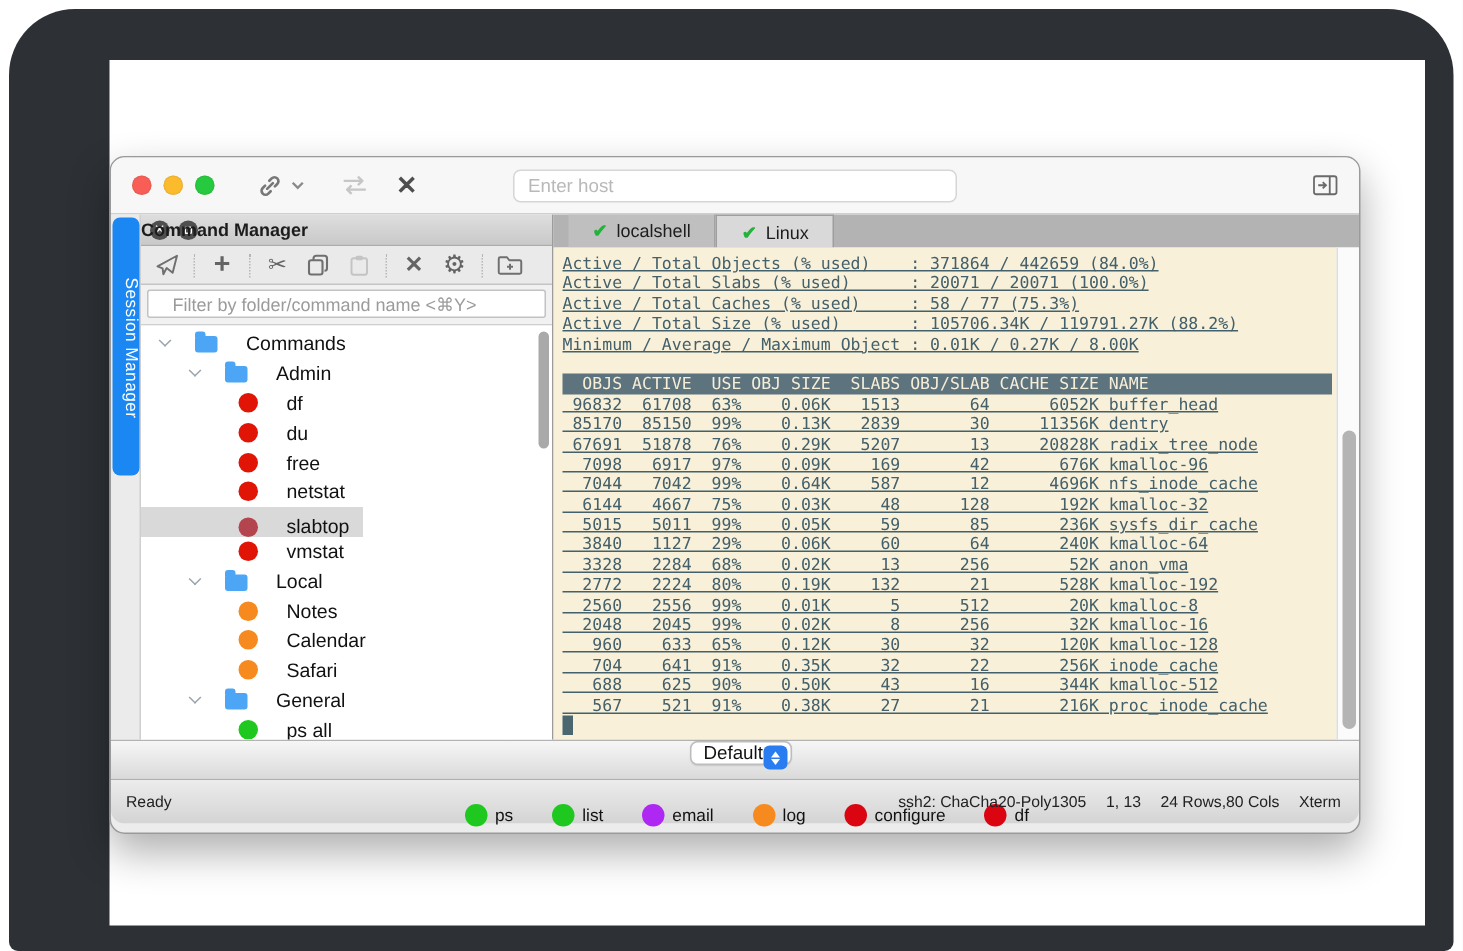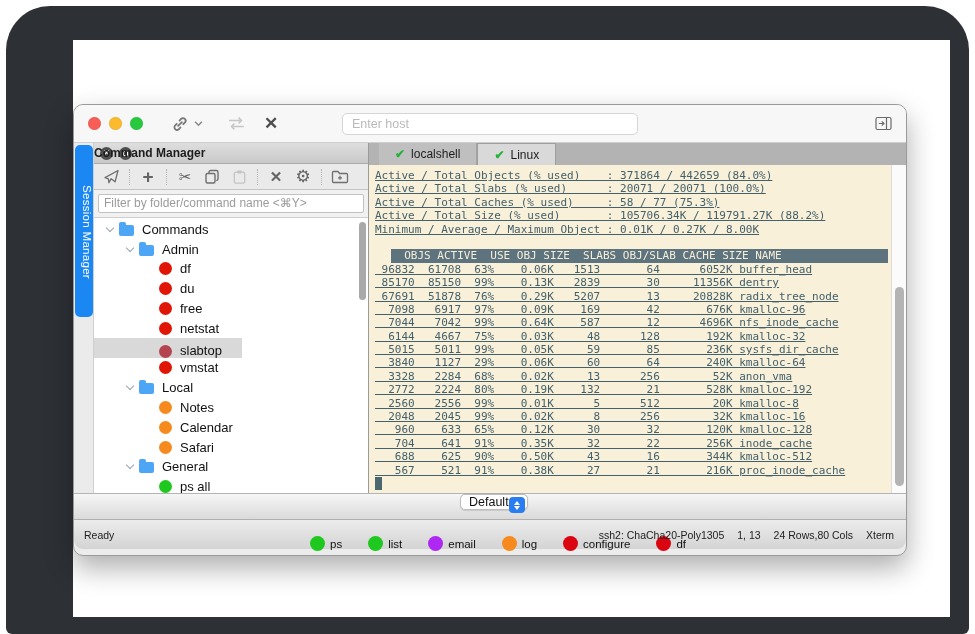--- a/index.html
+++ b/index.html
@@ -49,25 +49,25 @@
   .cmd-toolbar { height:26px; background:#eaeaea; border-bottom:1px solid #c4c4c4;
                  display:flex; align-items:center; padding:0 8px; gap:9px; }
   .sep { width:1px; height:16px; border-left:1px dotted #b5b5b5; }
   .tool { display:flex; align-items:center; justify-content:center; width:18px; }
   .glyph { font-size:15px; color:#646464; line-height:1; }
   .glyph.big { font-size:19px; font-weight:bold; }
   .glyph.gear { font-size:17px; }
 
   .filter-wrap { padding:3px 4px 4px 4px; background:#f1f1f1; border-bottom:1px solid #cfcfcf; }
   .filter { width:100%; height:19px; border:1px solid #c2c2c2; border-radius:2px; background:#fff;
-            font-size:12px; padding-left:5px; outline:none; color:#333; }
+            font-size:12px; padding-left:16px; outline:none; color:#333; }
   .filter::placeholder { color:#9b9b9b; }
 
   .tree { flex:1; background:#fff; overflow:hidden; position:relative; padding-top:2px; }
-  .tree-row { display:flex; align-items:center; height:19.8px; font-size:13px; color:#111; }
+  .tree-row { display:flex; align-items:center; height:19.8px; font-size:13px; color:#111;gap:11px; }
   .tree-row.selected { background:linear-gradient(to right,#d9d9d9 148px,transparent 148px);align-items:flex-end; }
   .chev-box { width:18px; display:flex; justify-content:center; }
   .chev { width:6px; height:6px; border-right:1.6px solid #9aa4ad; border-bottom:1.6px solid #9aa4ad;
           transform:rotate(45deg); margin-top:-3px; }
   .d0 { padding-left:7px; } .d1 { padding-left:27px; } .d2 { padding-left:65px; }
   .folder { width:15px; height:11px; background:#4da6f5; border-radius:2px; position:relative; margin-top:2px; }
   .folder::before { content:""; position:absolute; top:-3px; left:0; width:7px; height:4px;
                     background:#4da6f5; border-radius:2px 2px 0 0; }
   .cmd-dot { width:13px; height:13px; border-radius:50%; }
   .tree-label { margin-left:8px; }
@@ -78,21 +78,21 @@
   .tabbar { height:22px; background:#b3b3b3; display:flex; align-items:stretch; padding-left:10px; }
   .term-tab { display:flex; align-items:center; gap:6px; padding:0 16px; font-size:12px; color:#1d1d1d;
               background:#bfbfbf; border-right:1px solid #a3a3a3; }
   .term-tab.active { background:#d9d9d9; border:1px solid #9e9e9e; border-bottom:none; }
   .check { color:#23b33a; font-weight:bold; font-size:12px; }
 
   .terminal { flex:1; background:#f9f0d9; position:relative; overflow:hidden;
               font-family:"DejaVu Sans Mono", monospace; font-size:11px; color:#43606b;
               padding:4px 18px 0 6px; }
   .sumline, .trow, .blankline { white-space:pre; height:13.4px; line-height:13.4px;text-decoration:underline; }
-  .thead { white-space:pre; height:13.4px; line-height:13.4px; background:#5d737e; color:#f7eed8;margin-left:16px; }
+  .thead { white-space:pre; height:13.4px; line-height:13.4px; background:#5d737e; color:#f7eed8; }
   .cursor { position:absolute; left:6px; top:312px; width:6.6px; height:12.5px; background:#4a666f; }
   .term-scroll { position:absolute; right:0; top:0; bottom:0; width:15px; background:#fbfbfb; border-left:1px solid #ddd; }
   .term-thumb { position:absolute; left:3px; width:9px; top:122px; bottom:7px; background:#b4b4b4; border-radius:4.5px; }
 
   
   .button-bar { height:26px; background:linear-gradient(#f6f6f6,#dadada); border-top:1px solid #b3b3b3;
                 display:flex; align-items:center; padding-left:8px; gap:26px;flex-direction:column; }
   .default-select { position:relative; width:68px; height:22px; background:#fff; border:1px solid #bdbdbd;
                     border-radius:5px; display:flex; align-items:center; font-size:12.5px; color:#111;
                     padding-left:8px; box-shadow:0 .5px 1px rgba(0,0,0,.12); }

